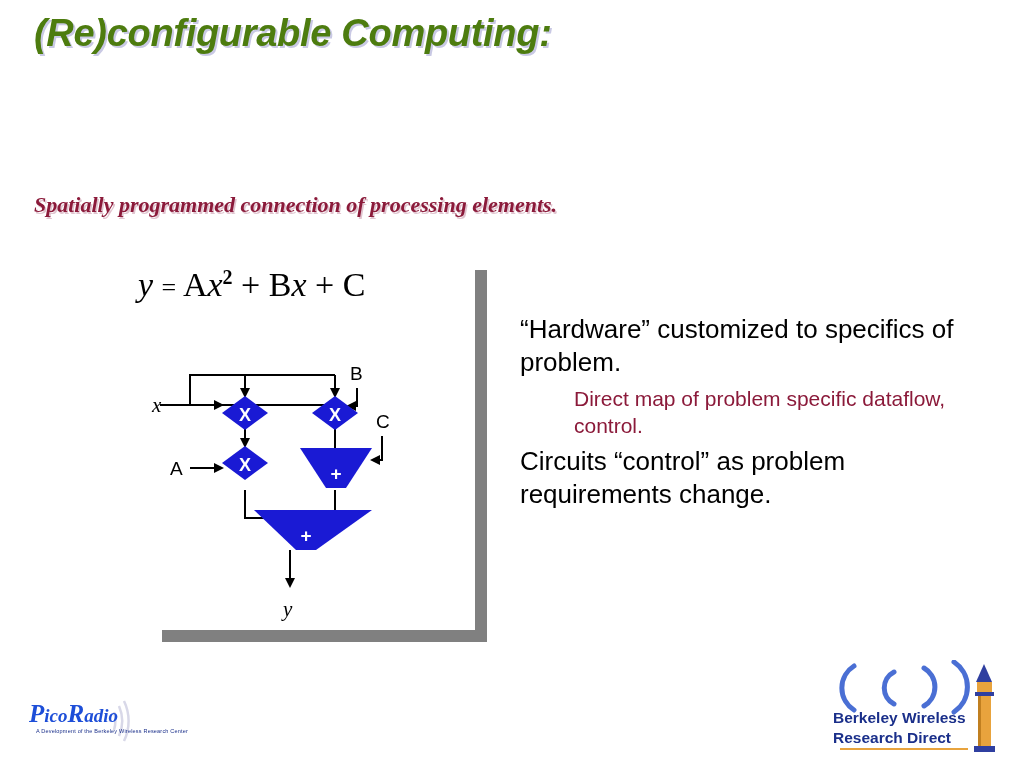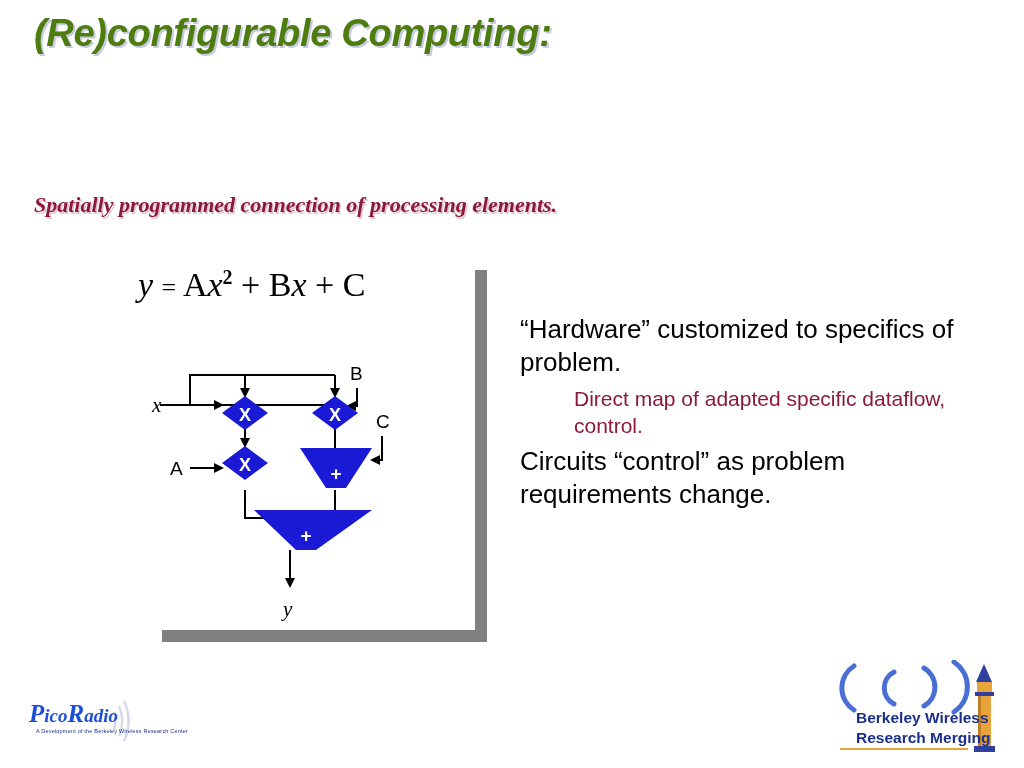--- a/index.html
+++ b/index.html
@@ -164,21 +164,21 @@
   
   #bwrc {
     position: absolute;
     left: 832px;
     top: 660px;
     width: 182px;
     height: 100px;
   }
   #bwrc-text {
     position: absolute;
-    left: 24px;
+    left: 1px;
     top: 48px;
     font-family: "Liberation Sans", sans-serif;
     font-size: 15.5px;
     font-weight: bold;
     line-height: 20px;
     color: #1a2f8a;
     white-space: nowrap;
   }
   #bwrc-rule {
     position: absolute;
@@ -282,21 +282,21 @@
     <text class="diag-label" x="2" y="84" font-style="italic">x</text>
     <text class="diag-label-sans" x="20" y="147">A</text>
     <text class="diag-label-sans" x="200" y="52">B</text>
     <text class="diag-label-sans" x="226" y="100">C</text>
     <text class="diag-label" x="133" y="288" font-style="italic">y</text>
   </svg>
 </div>
 
 <div id="bullets">
   <div class="b1">“Hardware” customized to specifics of problem.</div>
-  <div class="b2">Direct map of adapted specific dataflow, control.</div>
+  <div class="b2">Direct map of problem specific dataflow, control.</div>
   <div class="b1 second">Circuits “control” as problem requirements change.</div>
 </div>
 
 <div id="picoradio">
   <svg width="150" height="56" viewBox="0 0 150 56" style="position:absolute;left:0;top:0;">
     <g fill="none" stroke="#d8d8e8" stroke-width="2.5">
       <path d="M 92 28 a 14 16 0 0 1 0 -2"></path>
       <path d="M 96 36 a 22 26 0 0 0 0 -18"></path>
       <path d="M 101 42 a 30 34 0 0 0 0 -30"></path>
       <path d="M 106 47 a 38 42 0 0 0 0 -40"></path>
@@ -319,16 +319,16 @@
       <polygon points="152,4 160,22 144,22" fill="#2f3fa0"></polygon>
       <rect x="145" y="22" width="15" height="10" fill="#e8a33d"></rect>
       <rect x="143" y="32" width="19" height="4" fill="#2f3fa0"></rect>
       <rect x="146" y="36" width="13" height="50" fill="#e8a33d"></rect>
       <rect x="146" y="36" width="3" height="50" fill="#c07f20"></rect>
       <rect x="142" y="86" width="21" height="6" fill="#2f3fa0"></rect>
     </g>
   </svg>
   <div id="bwrc-text">
     <div>Berkeley Wireless</div>
-    <div>Research Merging</div>
+    <div>Research Direct</div>
   </div>
   <div id="bwrc-rule"></div>
 </div>
 
 </body></html>

